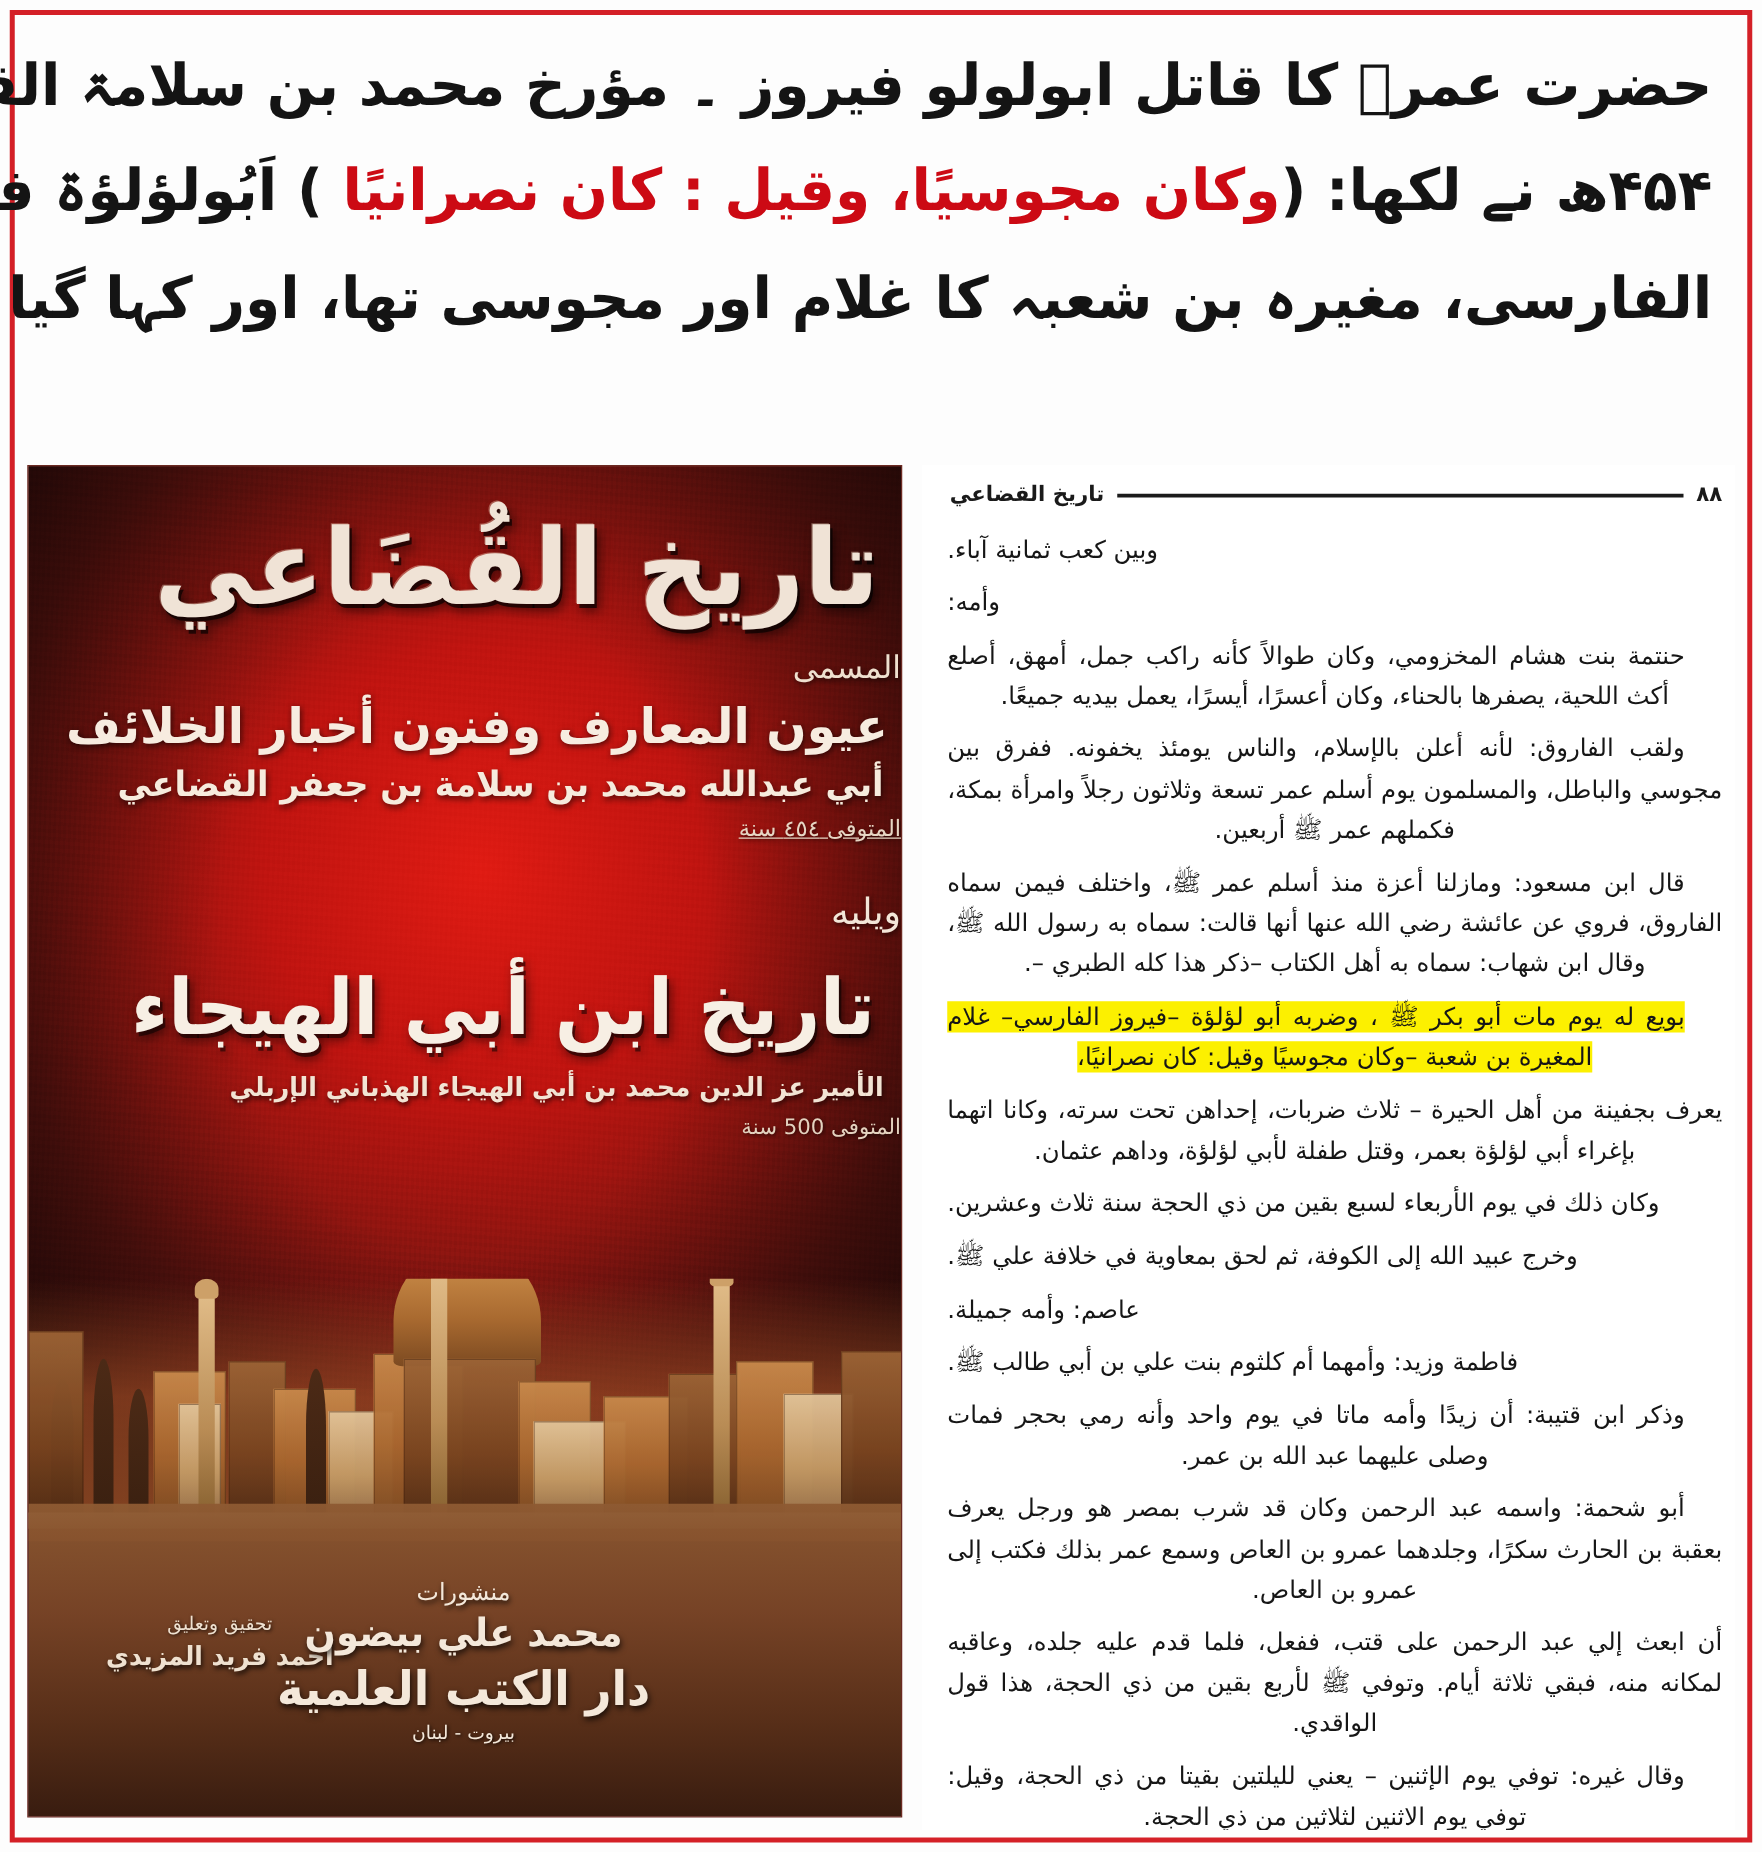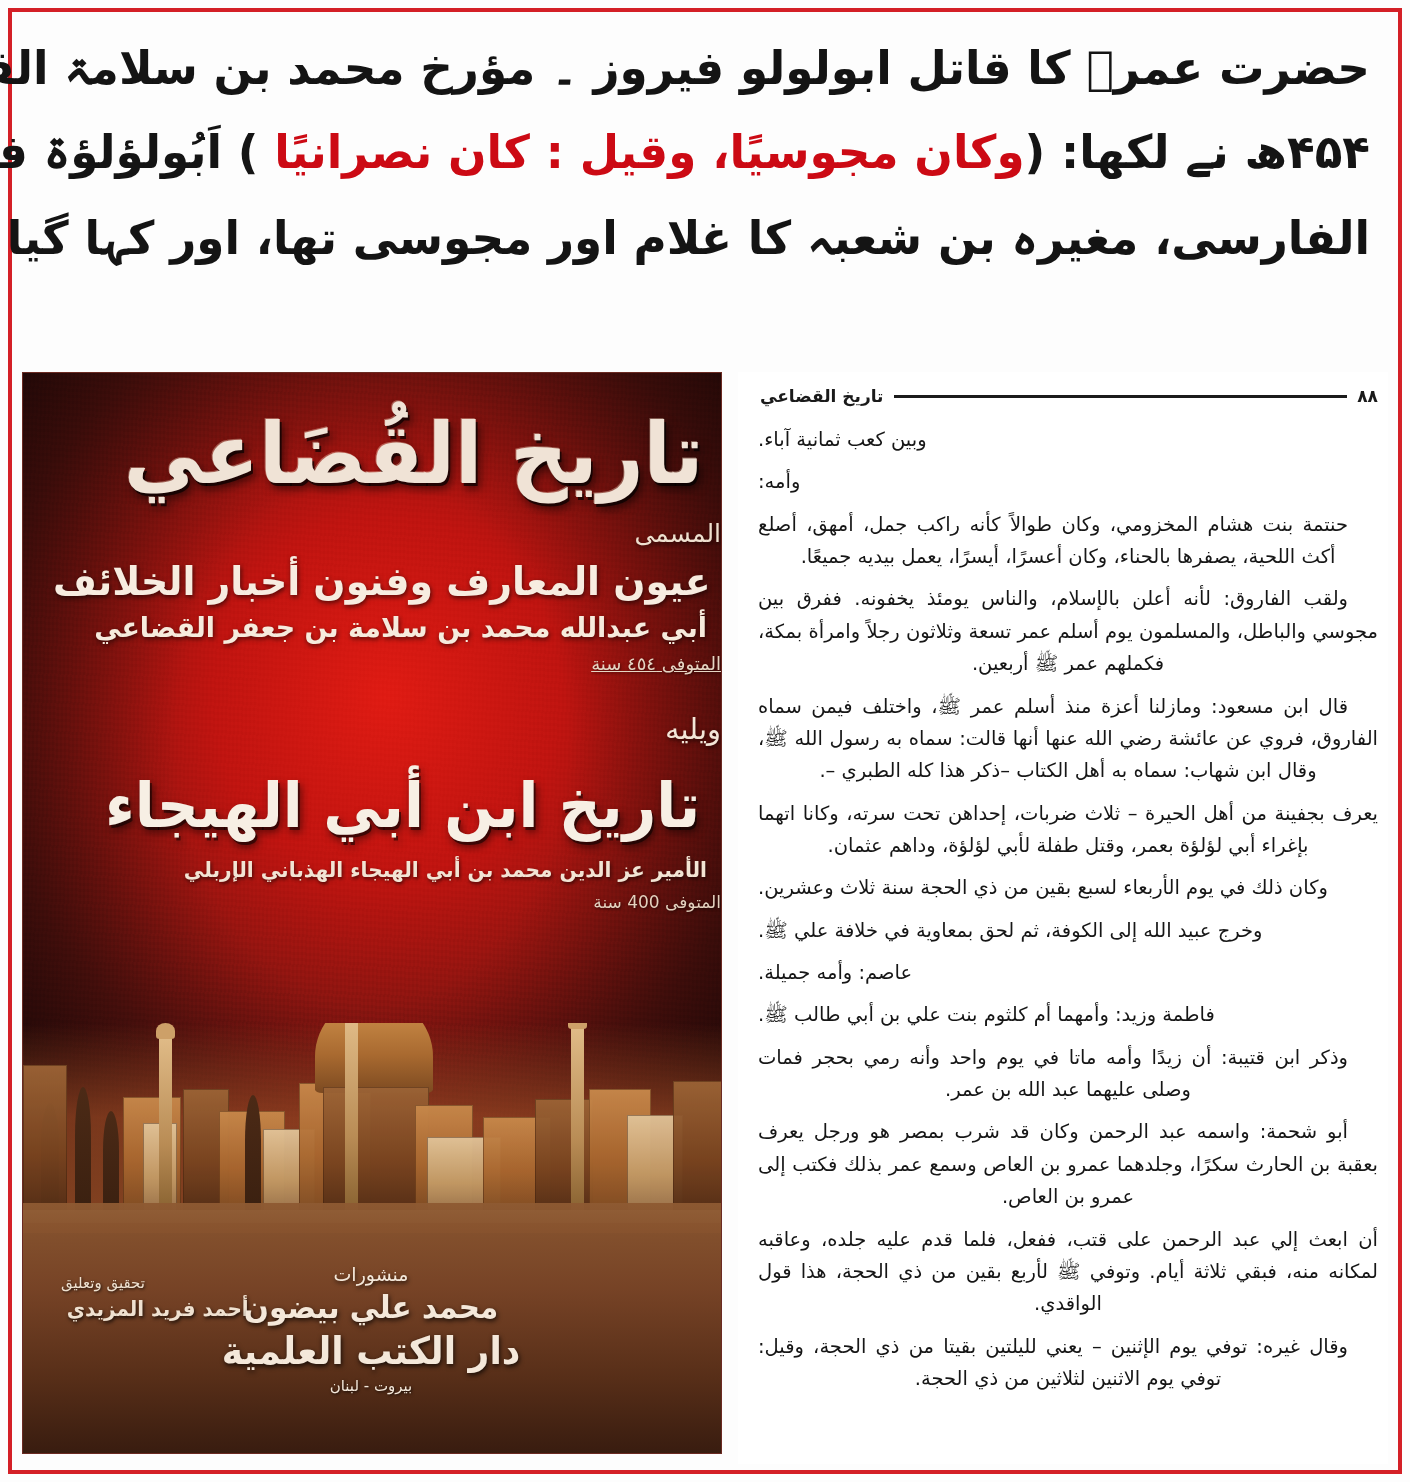--- a/index.html
+++ b/index.html
@@ -279,24 +279,24 @@
   }
   .pub-manshurat { font-size: 19px; letter-spacing: 2px; text-shadow: 1px 2px 4px rgba(0,0,0,0.75); }
   .pub-name { font-size: 31px; font-weight: 600; margin-top: 4px; text-shadow: 1px 2px 5px rgba(0,0,0,0.78); transform: scaleX(0.95); }
   .pub-house { font-size: 38px; font-weight: 700; margin-top: 4px; letter-spacing: -1px; text-shadow: 1px 2px 5px rgba(0,0,0,0.8); transform: scaleX(0.95); }
   .pub-city { font-size: 15px; margin-top: 4px; letter-spacing: 1px; text-shadow: 1px 1px 3px rgba(0,0,0,0.8); }
 
   .editor-block {
     position: absolute;
     z-index: 6;
     right: 430px;
-    bottom: 132px;
+    bottom: 116px;
     width: 230px;
     direction: rtl;
-    text-align: left;
+    text-align: center;
     color: #efe1d0;
   }
   .ed-label { font-size: 15px; text-shadow: 1px 1px 3px rgba(0,0,0,0.78); }
   .ed-name { font-size: 21px; font-weight: 600; margin-top: 5px; text-shadow: 1px 2px 4px rgba(0,0,0,0.78); transform: scaleX(0.95); }
 
   
   .scan-page {
     position: relative;
     flex: 1 1 auto;
     background: #ffffff;
@@ -406,21 +406,21 @@
 
       <div class="cover-text">
         <div class="cv-title">تاريخ القُضَاعي</div>
         <div class="cv-musamma">المسمى</div>
         <div class="cv-subtitle">عيون المعارف وفنون أخبار الخلائف</div>
         <div class="cv-author">أبي عبدالله محمد بن سلامة بن جعفر القضاعي</div>
         <div class="cv-death">المتوفى ٤٥٤ سنة</div>
         <div class="cv-waylih">ويليه</div>
         <div class="cv-title2">تاريخ ابن أبي الهيجاء</div>
         <div class="cv-author2">الأمير عز الدين محمد بن أبي الهيجاء الهذباني الإربلي</div>
-        <div class="cv-death2">المتوفى 400 سنة</div>
+        <div class="cv-death2">المتوفى 500 سنة</div>
       </div>
 
       <div class="editor-block">
         <div class="ed-label">تحقيق وتعليق</div>
         <div class="ed-name">أحمد فريد المزيدي</div>
       </div>
 
       <div class="publisher">
         <div class="pub-manshurat">منشورات</div>
         <div class="pub-name">محمد علي بيضون</div>
@@ -434,20 +434,21 @@
         <span class="scan-pageno">٨٨</span>
         <span class="scan-rule"></span>
         <span class="scan-booktitle">تاريخ القضاعي</span>
       </div>
       <div class="scan-body" id="scan-body">
           <div class="ap noind rightish">وبين كعب ثمانية آباء.</div>
           <div class="ap noind rightish">وأمه:</div>
           <div class="ap">حنتمة بنت هشام المخزومي، وكان طوالاً كأنه راكب جمل، أمهق، أصلع أكث اللحية، يصفرها بالحناء، وكان أعسرًا، أيسرًا، يعمل بيديه جميعًا.</div>
           <div class="ap">ولقب الفاروق: لأنه أعلن بالإسلام، والناس يومئذ يخفونه. ففرق بين مجوسي والباطل، والمسلمون يوم أسلم عمر تسعة وثلاثون رجلاً وامرأة بمكة، فكملهم عمر ﷺ أربعين.</div>
           <div class="ap">قال ابن مسعود: ومازلنا أعزة منذ أسلم عمر ﷺ، واختلف فيمن سماه الفاروق، فروي عن عائشة رضي الله عنها أنها قالت: سماه به رسول الله ﷺ، وقال ابن شهاب: سماه به أهل الكتاب –ذكر هذا كله الطبري –.</div>
+          <div class="ap"><span class="hl">بويع له يوم مات أبو بكر ﷺ ، وضربه أبو لؤلؤة –فيروز الفارسي– غلام المغيرة بن شعبة –وكان مجوسيًا وقيل: كان نصرانيًا،</span></div>
           <div class="ap noind">يعرف بجفينة من أهل الحيرة – ثلاث ضربات، إحداهن تحت سرته، وكانا اتهما بإغراء أبي لؤلؤة بعمر، وقتل طفلة لأبي لؤلؤة، وداهم عثمان.</div>
           <div class="ap rightish">وكان ذلك في يوم الأربعاء لسبع بقين من ذي الحجة سنة ثلاث وعشرين.</div>
           <div class="ap rightish">وخرج عبيد الله إلى الكوفة، ثم لحق بمعاوية في خلافة علي ﷺ.</div>
           <div class="ap noind rightish">عاصم: وأمه جميلة.</div>
           <div class="ap noind rightish">فاطمة وزيد: وأمهما أم كلثوم بنت علي بن أبي طالب ﷺ.</div>
           <div class="ap">وذكر ابن قتيبة: أن زيدًا وأمه ماتا في يوم واحد وأنه رمي بحجر فمات وصلى عليهما عبد الله بن عمر.</div>
           <div class="ap">أبو شحمة: واسمه عبد الرحمن وكان قد شرب بمصر هو ورجل يعرف بعقبة بن الحارث سكرًا، وجلدهما عمرو بن العاص وسمع عمر بذلك فكتب إلى عمرو بن العاص.</div>
           <div class="ap noind">أن ابعث إلي عبد الرحمن على قتب، ففعل، فلما قدم عليه جلده، وعاقبه لمكانه منه، فبقي ثلاثة أيام. وتوفي ﷺ لأربع بقين من ذي الحجة، هذا قول الواقدي.</div>
           <div class="ap">وقال غيره: توفي يوم الإثنين – يعني لليلتين بقيتا من ذي الحجة، وقيل: توفي يوم الاثنين لثلاثين من ذي الحجة.</div>
         </div>

